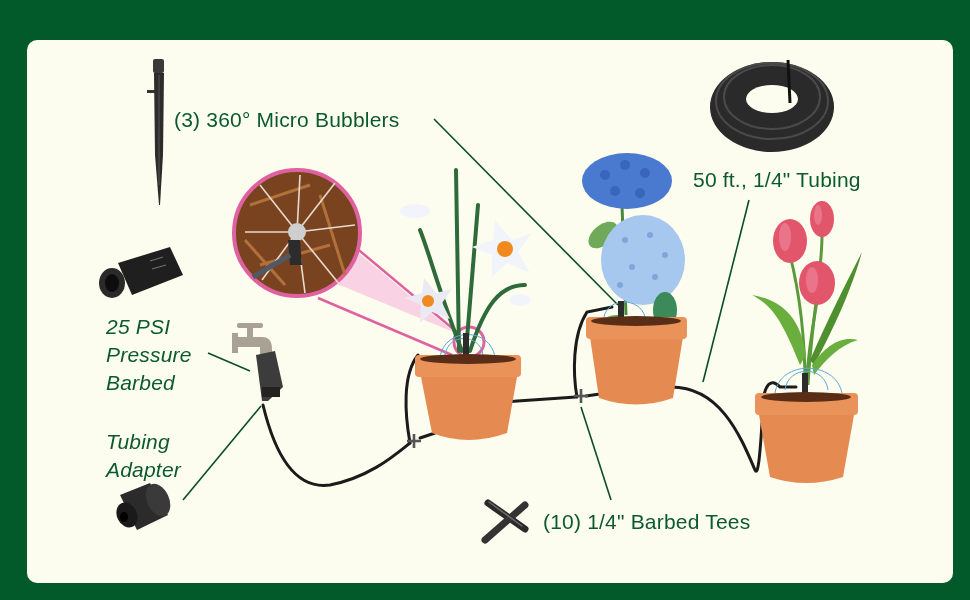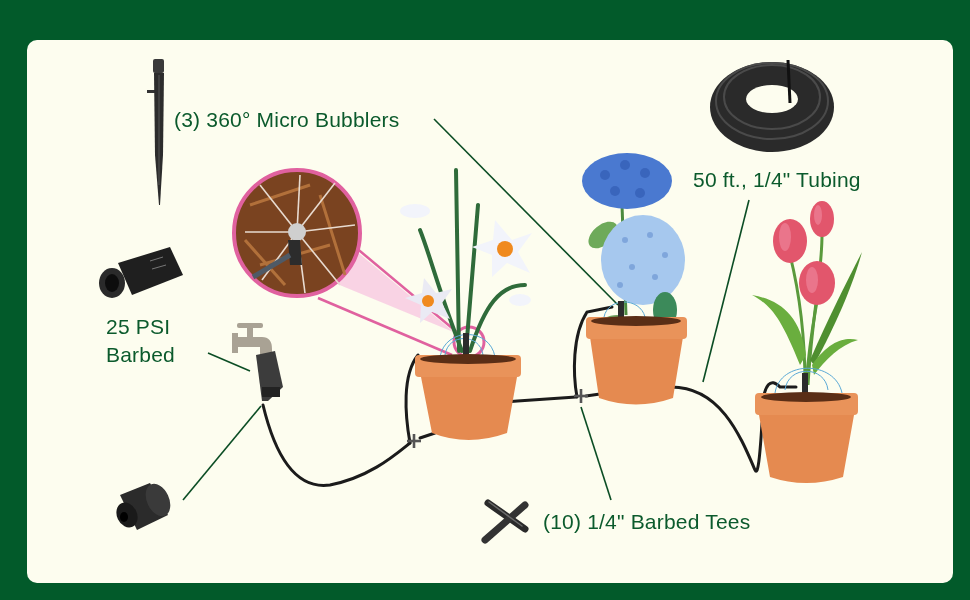--- a/index.html
+++ b/index.html
@@ -21,21 +21,21 @@
       overflow: hidden;
     }
     .label {
       position: absolute;
       color: #0b5a2c;
       font-size: 21px;
       line-height: 28px;
       letter-spacing: 0.2px;
       white-space: nowrap;
     }
-    .label.multi { white-space: normal; }
+    .label.multi { white-space: normal; font-style: italic; }
     .label span { display: block; }
     svg.art { position: absolute; left: 0; top: 0; }
   </style>
 </head>
 <body>
 
 <div class="frame">
   <div class="panel">
 
     <svg class="art" width="926" height="543" viewBox="27 25 926 543">
@@ -232,20 +232,25 @@
         <line x1="489" y1="487" x2="522" y2="511" stroke="#6a6a6a" stroke-width="1.5"></line>
       </g>
     </svg>
 
     <div class="label" style="left:147px; top:66px;">(3) 360° Micro Bubblers</div>
 
     <div class="label" style="left:666px; top:126px;">50 ft., 1/4" Tubing</div>
 
     <div class="label multi" style="left:79px; top:273px;">
       <span>25 PSI</span>
+      <span>Pressure</span>
       <span>Barbed</span>
     </div>
 
+    <div class="label multi" style="left:79px; top:388px;">
+      <span>Tubing</span>
+      <span>Adapter</span>
+    </div>
 
     <div class="label" style="left:516px; top:468px;">(10) 1/4" Barbed Tees</div>
 
   </div>
 </div>
 
 </body></html>

